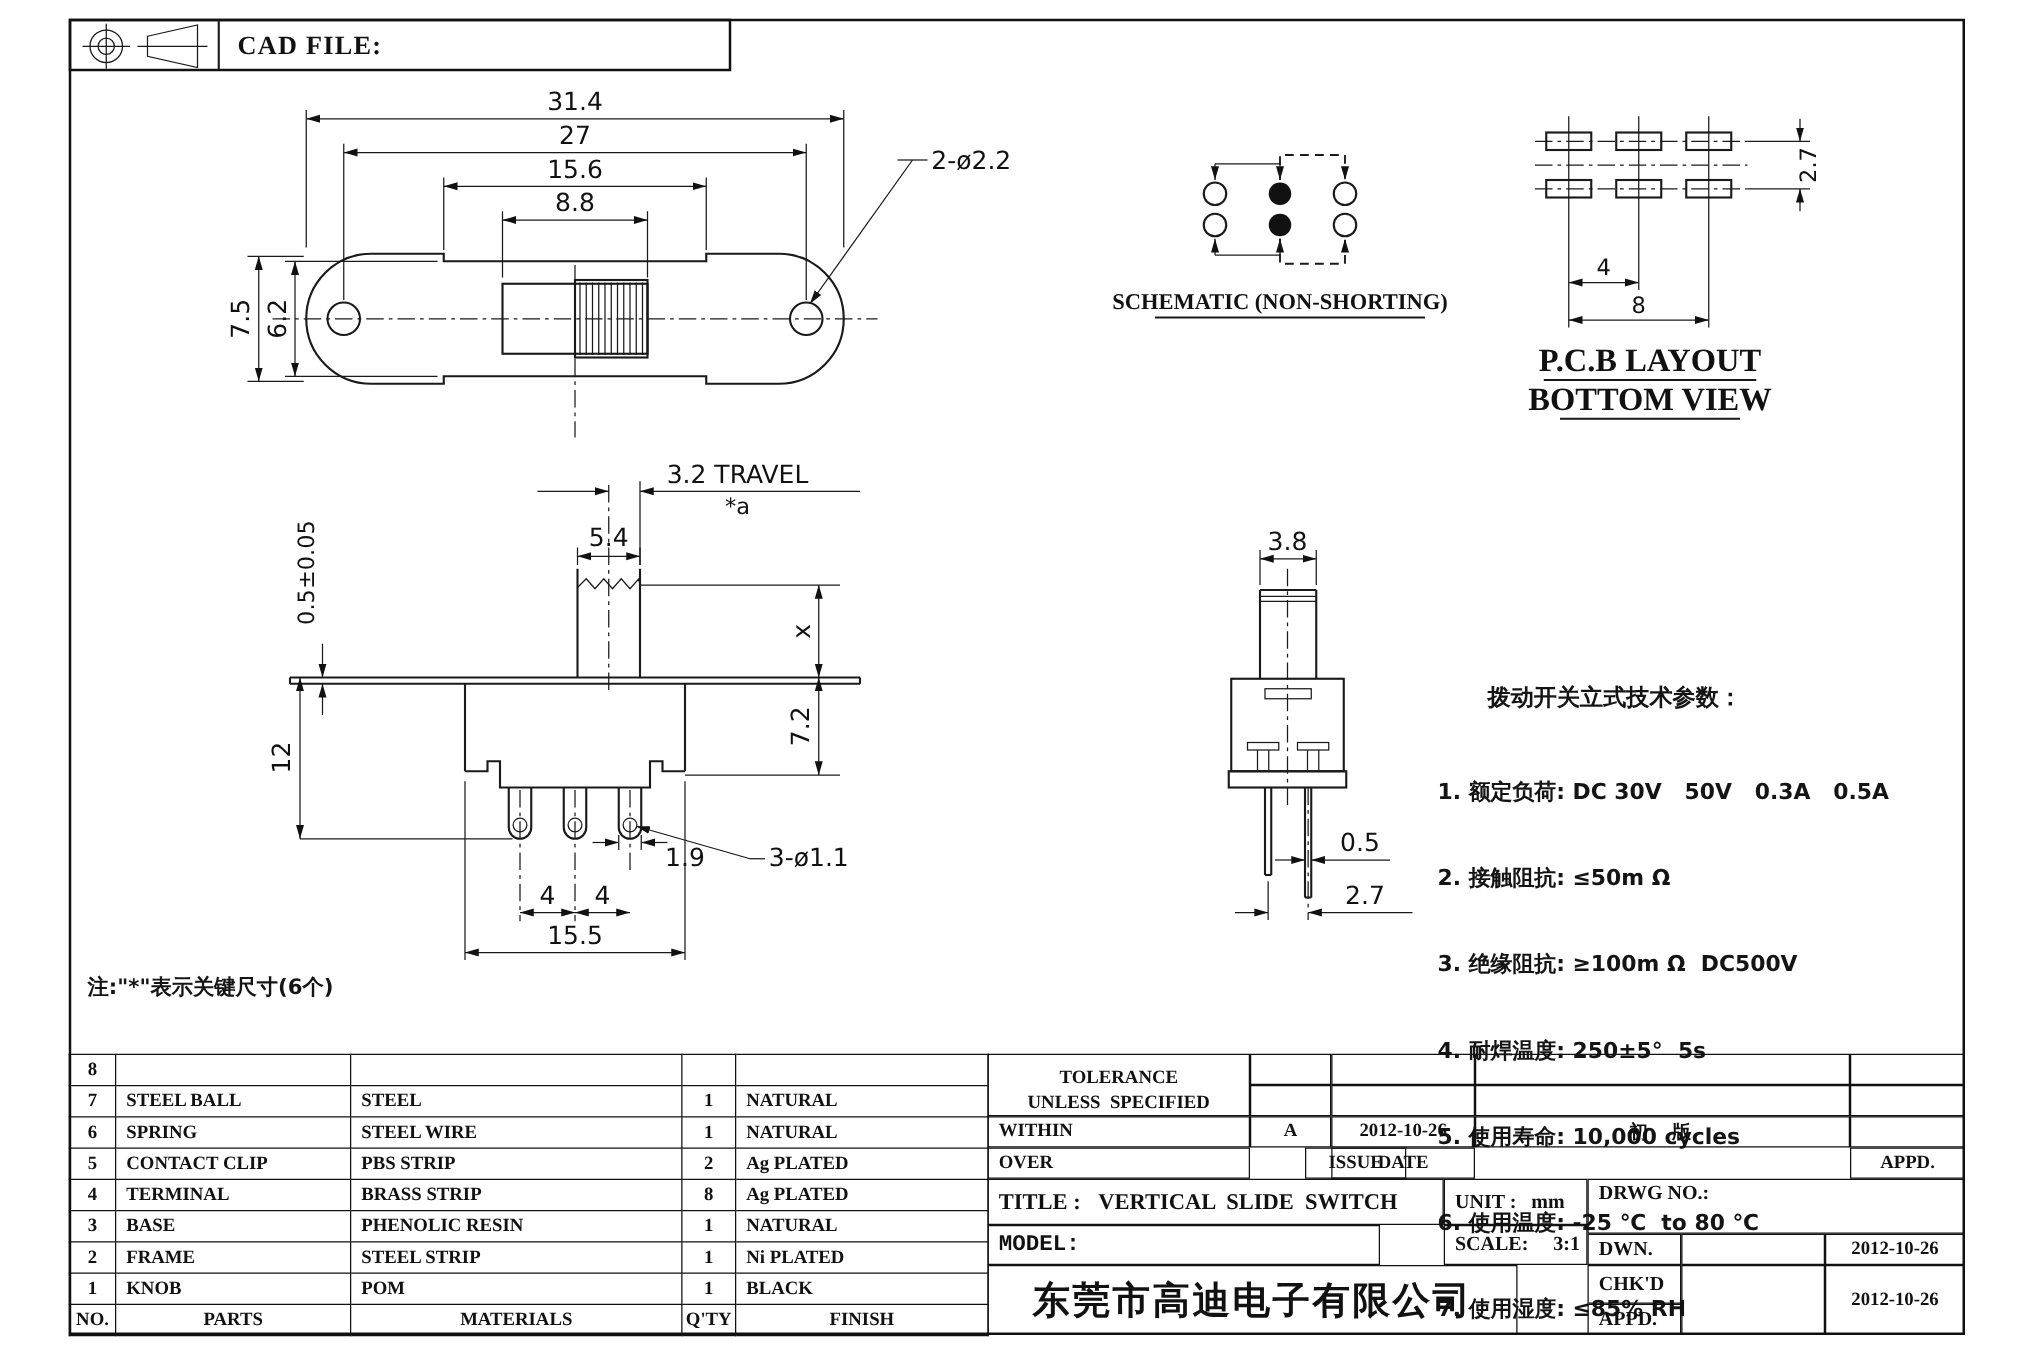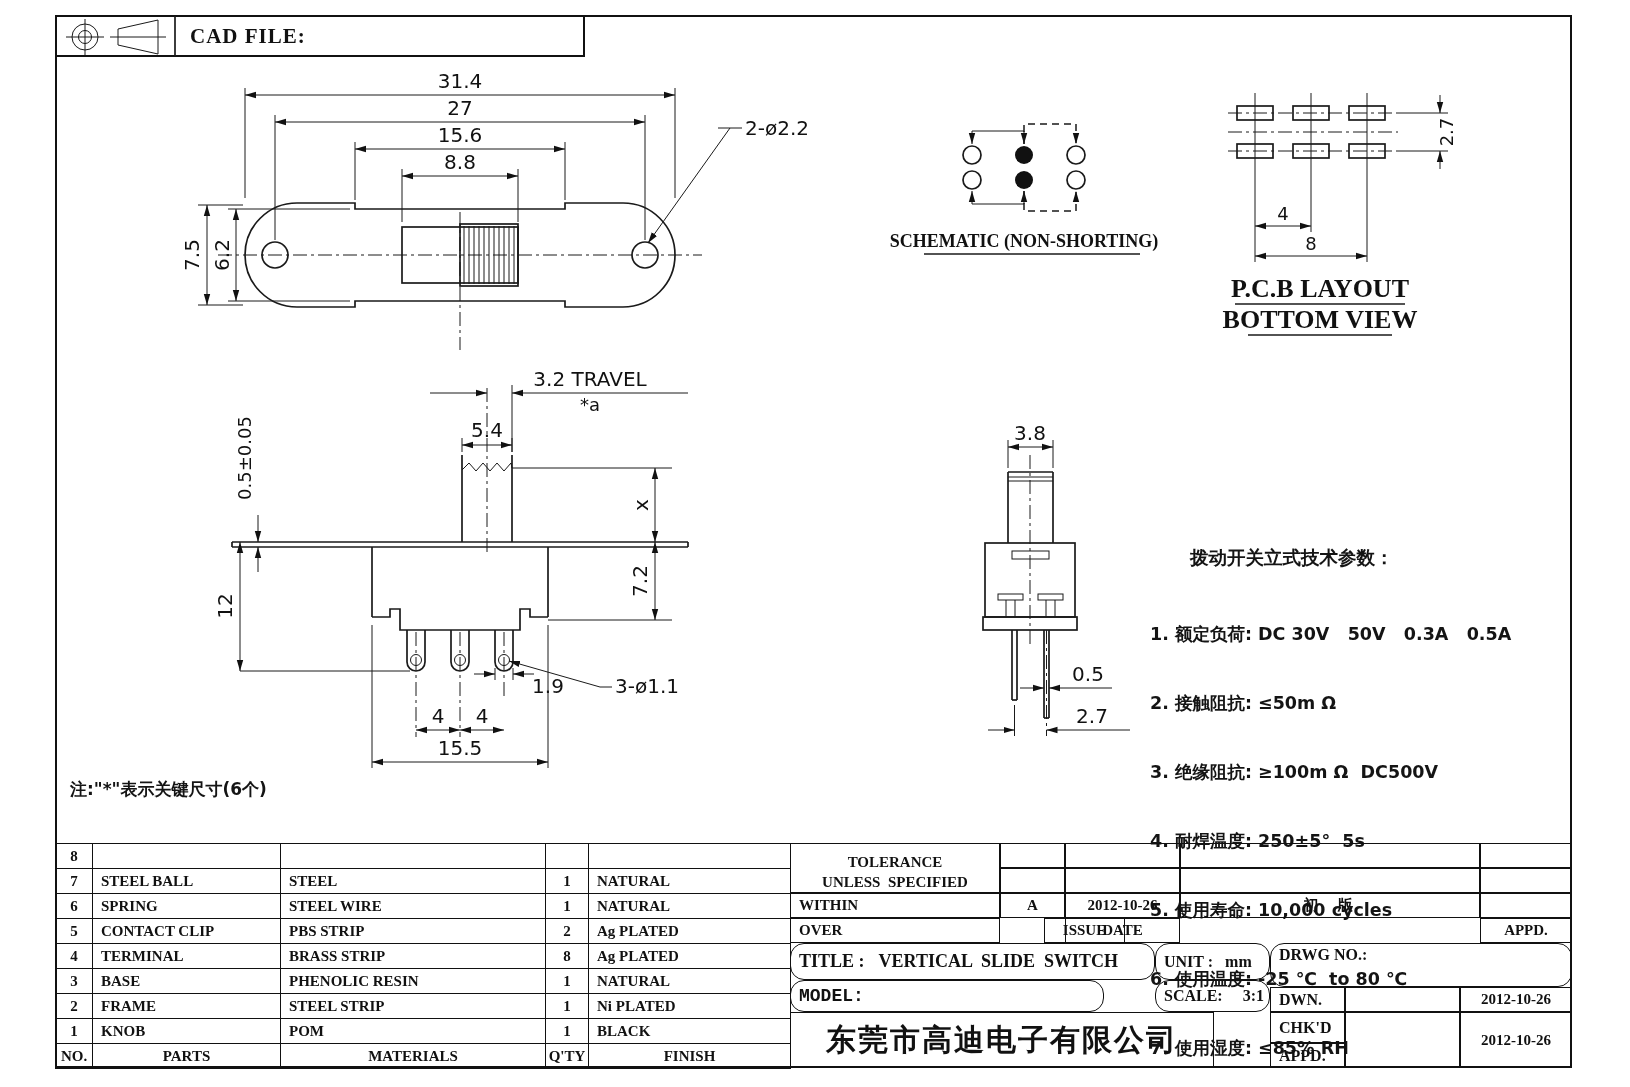--- a/index.html
+++ b/index.html
@@ -37,21 +37,21 @@
             white-space:nowrap;}
   #parts td.c{text-align:center;padding:0;}
   
   .cell{position:absolute;border:1.5px solid #111;box-sizing:border-box;
         display:flex;align-items:center;font:bold 15px "Liberation Serif",serif;
         white-space:pre;overflow:hidden;}
   .cell.center{justify-content:center;}
   .cell.pad{padding-left:8px;}
   .cell.top{align-items:flex-start;padding-top:2px;}
   .big{font:bold 30px "DejaVu Sans",sans-serif;letter-spacing:2px;}
-  .ttl{font:bold 18px "Liberation Serif",serif;border-radius:14px;}
+  .ttl{font:bold 18px "Liberation Serif",serif;}
   .two-line{flex-direction:column;justify-content:flex-end;line-height:20px;text-align:center;}
 </style>
 </head>
 <body>
 
 <div id="page">
 
   <div id="frame"></div>
   <div id="cadbox"></div>
   <div id="cadlabel">CAD FILE:</div>

